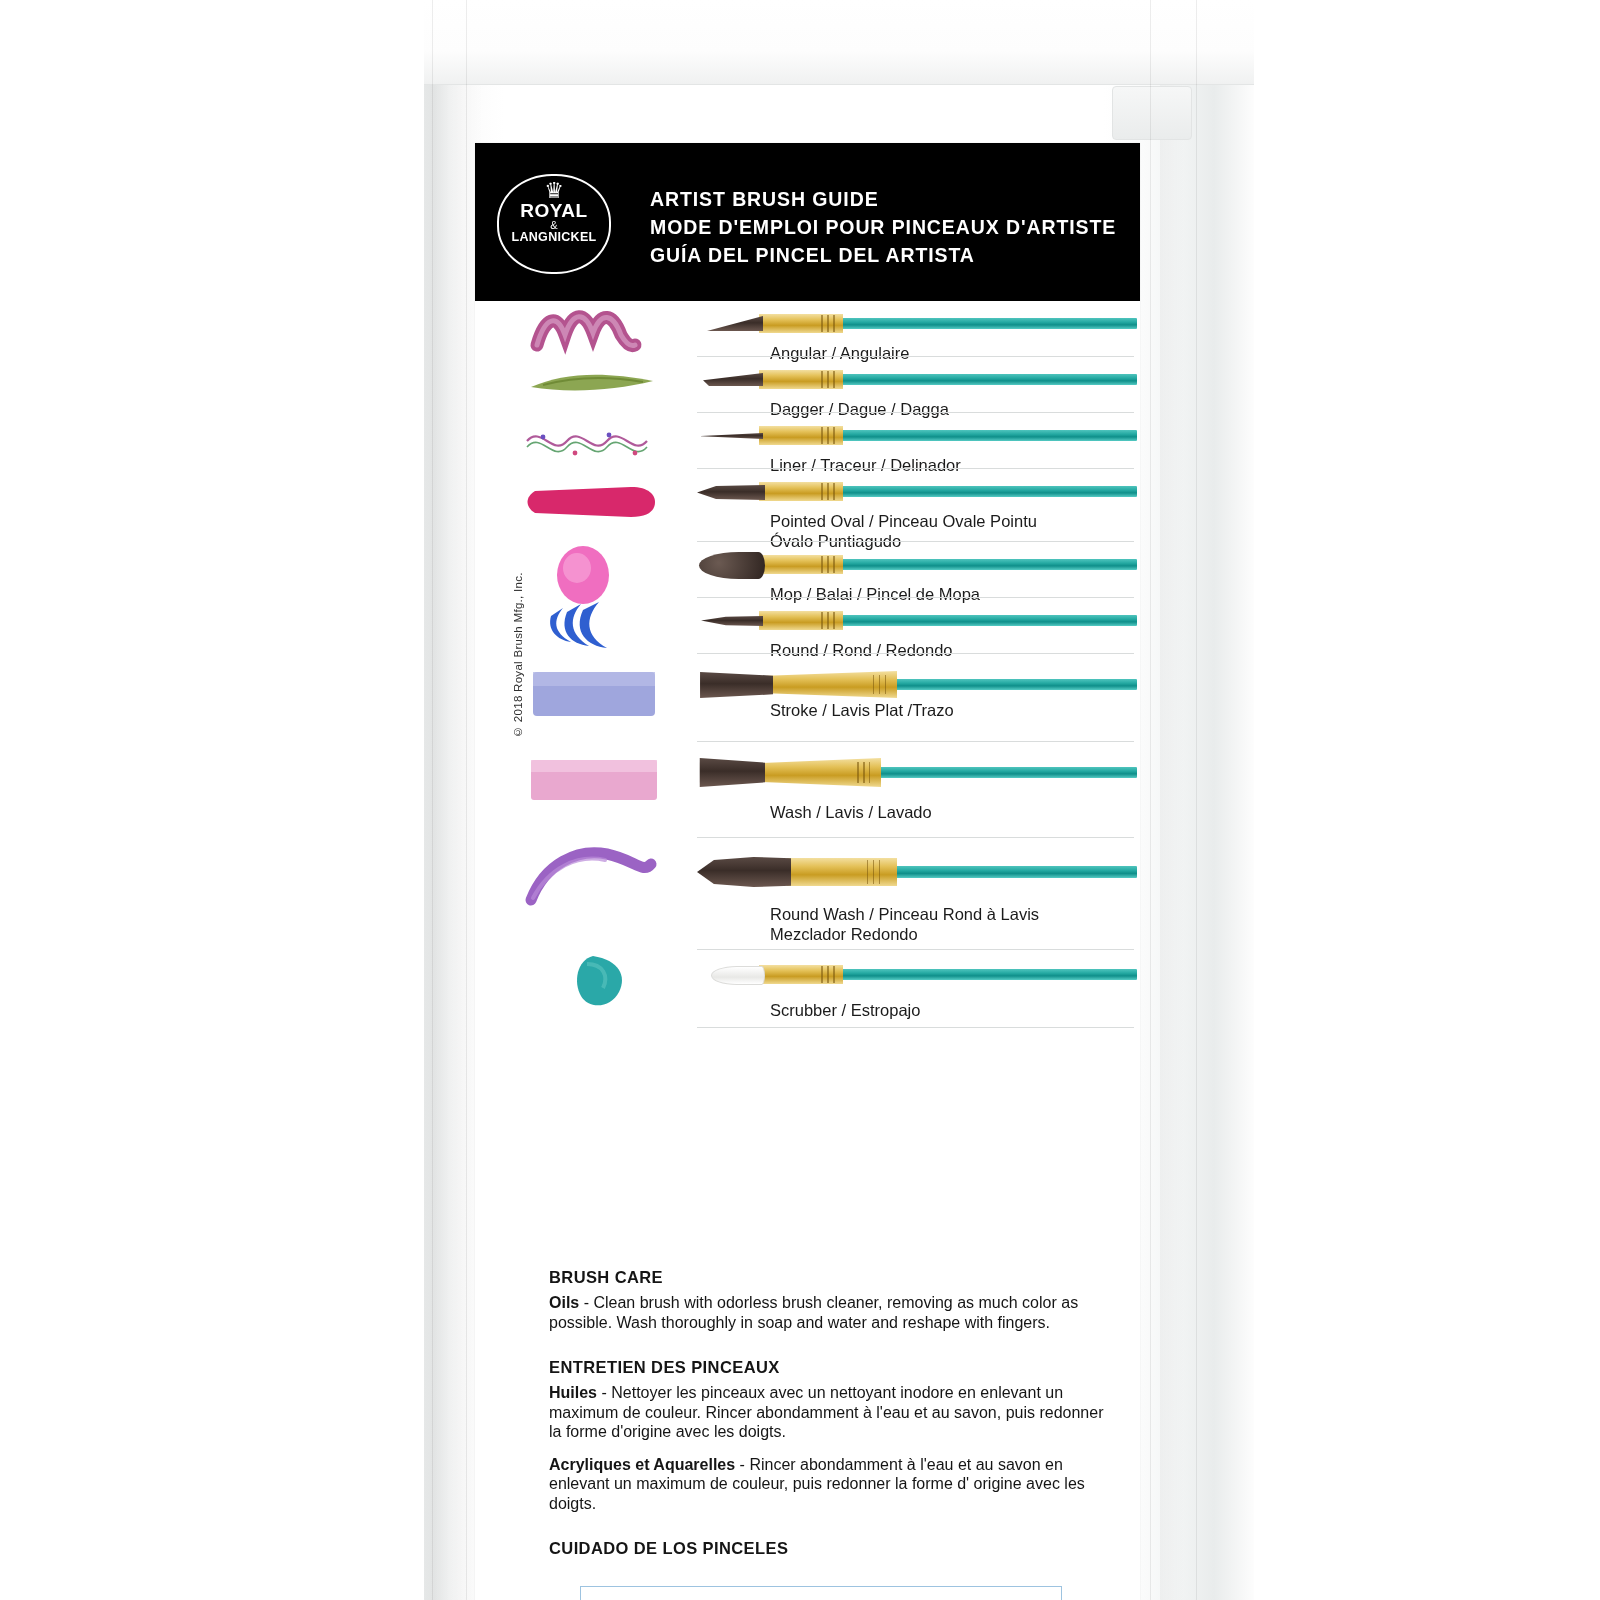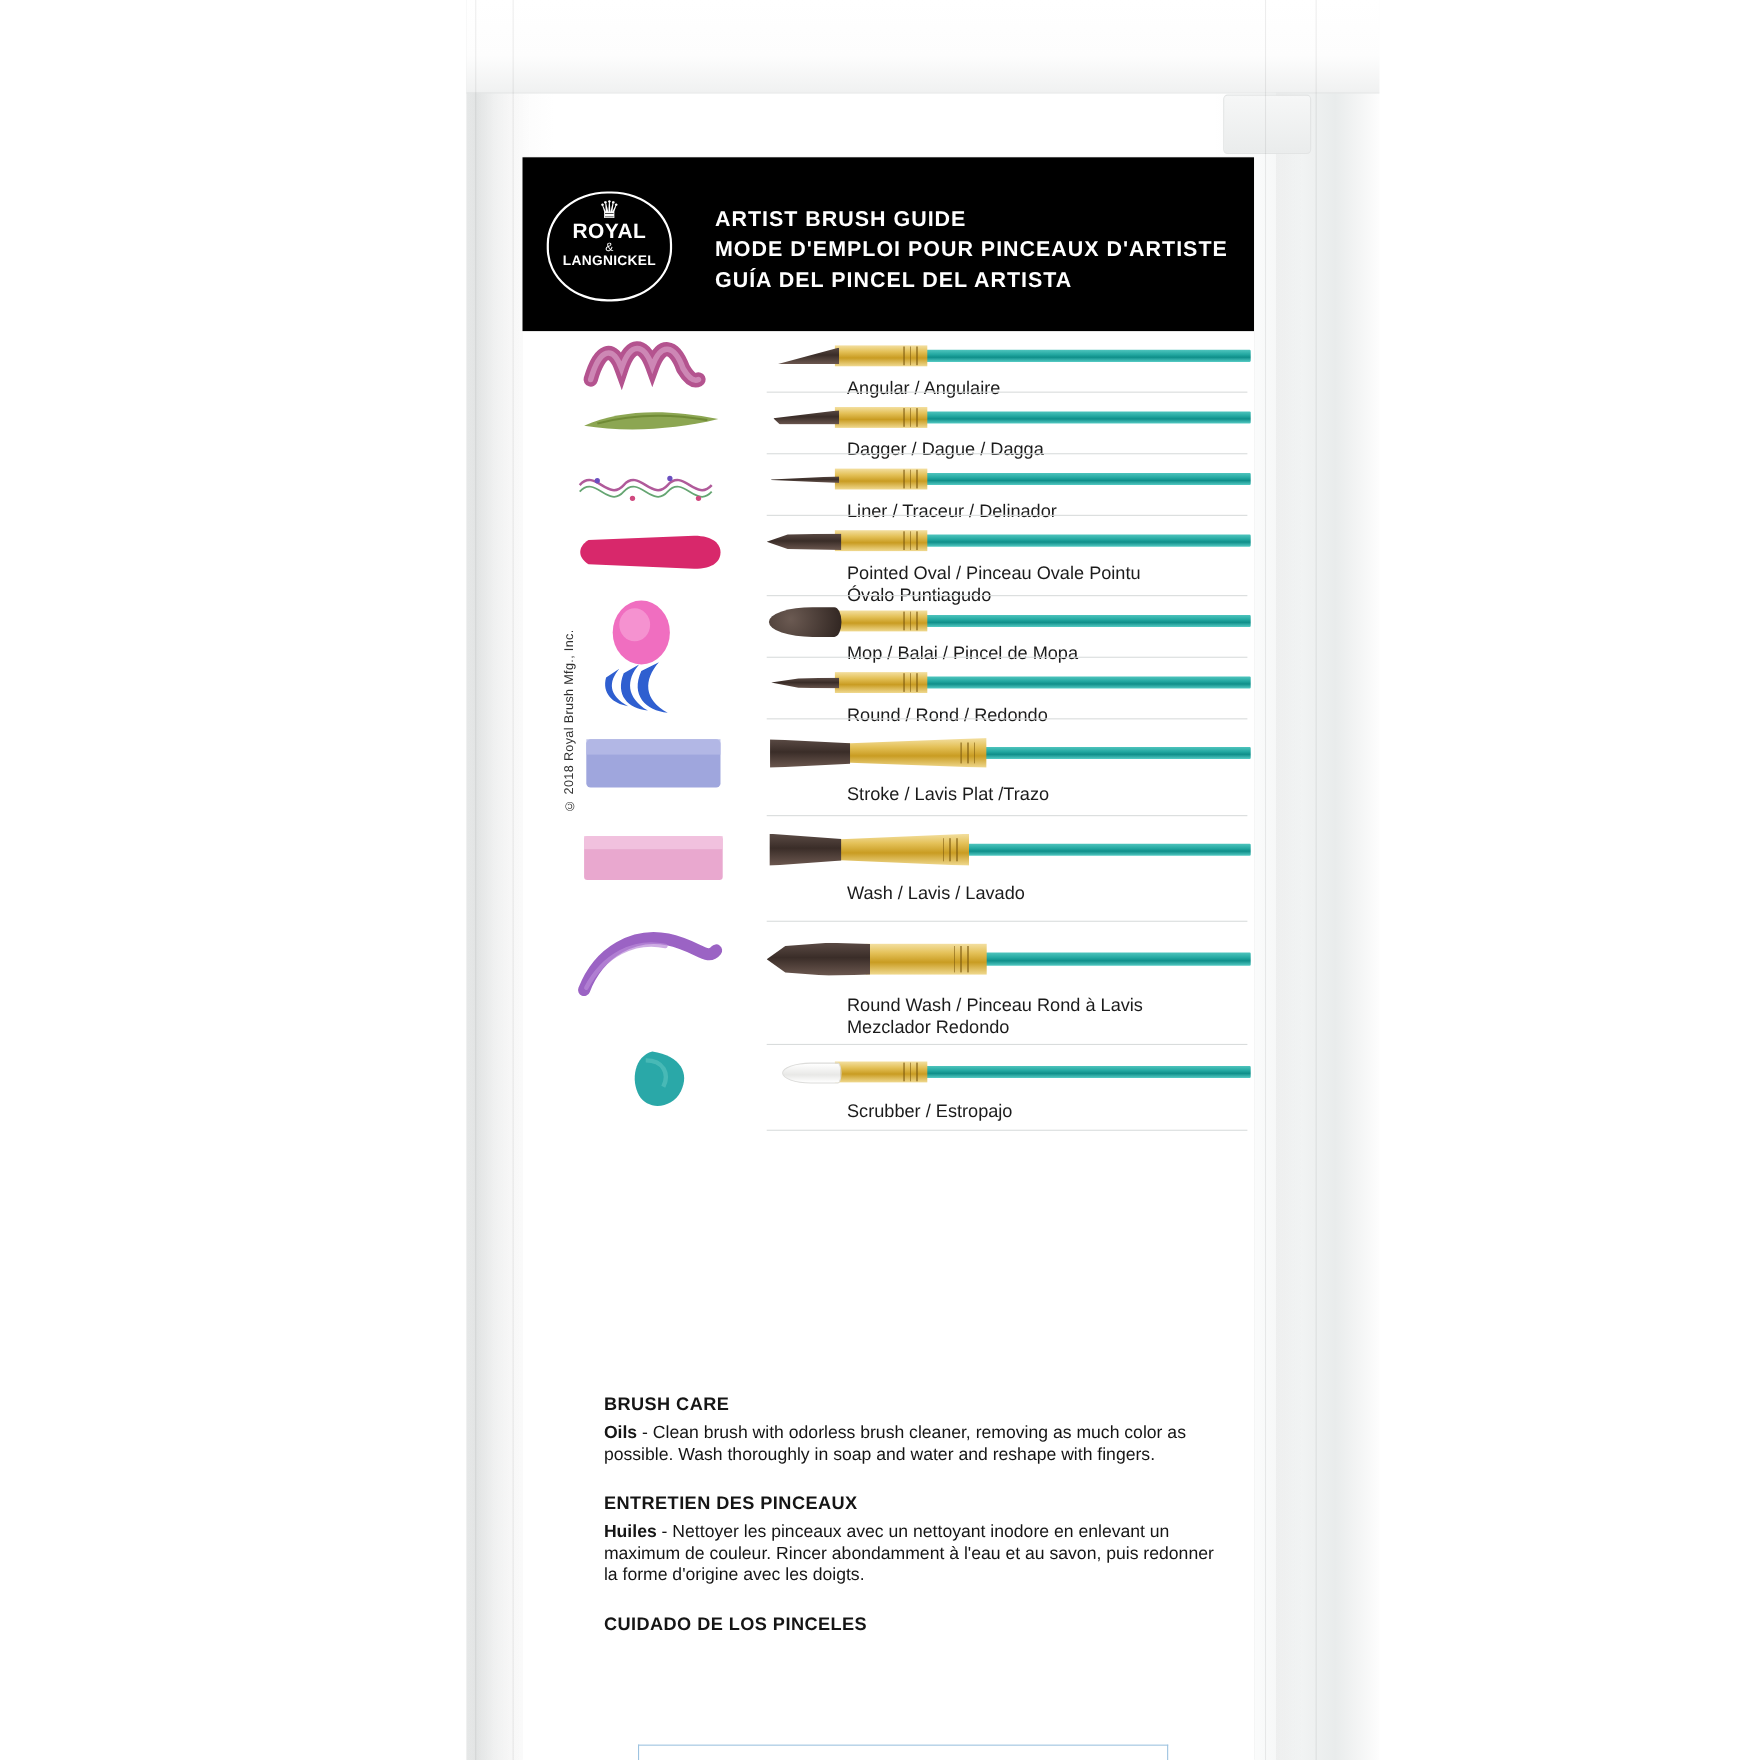--- a/index.html
+++ b/index.html
@@ -407,21 +407,21 @@
           <rect x="10" y="18" width="122" height="44" rx="4" fill="#9fa6dd"></rect>
           <rect x="10" y="18" width="122" height="14" fill="#b6bbe7" opacity="0.8"></rect>
         </svg>
       </div>
       <div class="brush" style="top:14px;">
         <div class="handle" style="left:196px;width:244px;"></div>
         <div class="ferrule taper" style="left:70px;width:130px;top:3px;height:27px;"></div>
         <div class="bands" style="left:176px;top:7px;height:19px;"></div>
         <div class="hair" style="left:0px;top:4px;width:76px;height:26px;clip-path:polygon(4% 0,100% 14%,100% 86%,4% 100%);"></div>
       </div>
-      <div class="label l1" style="top:58px;">Stroke / Lavis Plat /Trazo</div>
+      <div class="label l1" style="top:46px;">Stroke / Lavis Plat /Trazo</div>
       <div class="row-sep"></div>
     </div>
 
     <div class="row" style="height:96px;">
       <div class="swatch">
         <svg width="168" height="96" viewBox="0 0 168 96">
           <rect x="8" y="18" width="126" height="40" rx="3" fill="#e9a8cf"></rect>
           <rect x="8" y="18" width="126" height="12" fill="#f2c5e0" opacity="0.85"></rect>
         </svg>
       </div>
@@ -471,20 +471,21 @@
     </div>
 
   </div>
 
   <div class="care">
     <h3>BRUSH CARE</h3>
     <p><b>Oils</b><span> - Clean brush with odorless brush cleaner, removing as much color as possible. Wash thoroughly in soap and water and reshape with fingers.</span></p>
 
     <h3 class="spaced">ENTRETIEN DES PINCEAUX</h3>
     <p><b>Huiles</b><span> - Nettoyer les pinceaux avec un nettoyant inodore en enlevant un maximum de couleur. Rincer abondamment à l'eau et au savon, puis redonner la forme d'origine avec les doigts.</span></p>
+    <p><b>Acryliques et Aquarelles</b><span> - Rincer abondamment à l'eau et au savon en enlevant un maximum de couleur, puis redonner la forme d' origine avec les doigts.</span></p>
 
     <h3 class="spaced">CUIDADO DE LOS PINCELES</h3>
 
   </div>
 
   <div class="footer-box"></div>
 </div>
 
 <div class="copyright">© 2018 Royal Brush Mfg., Inc.</div>
 

